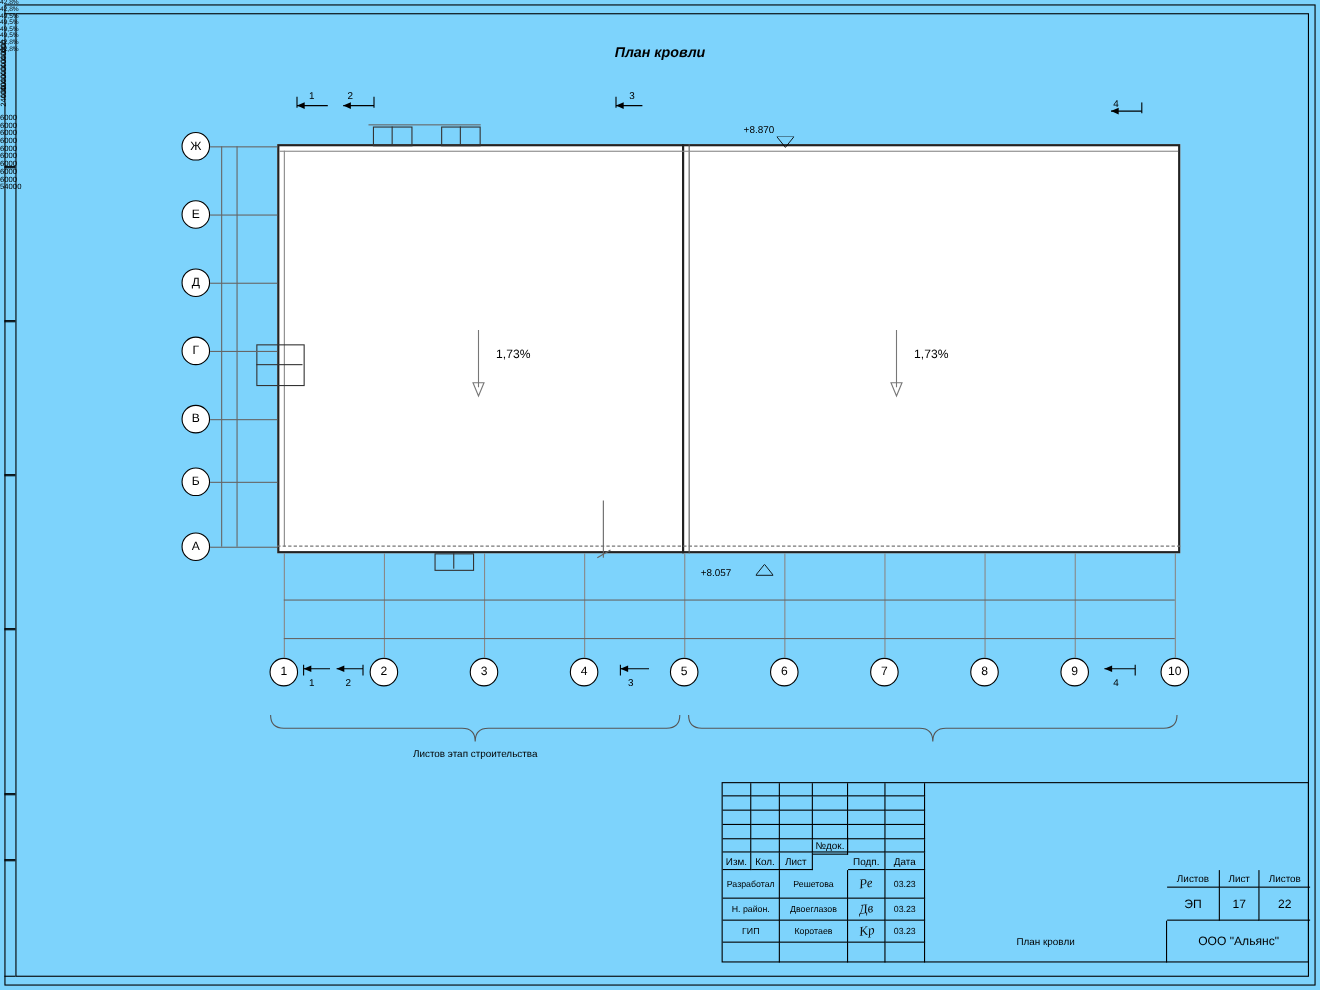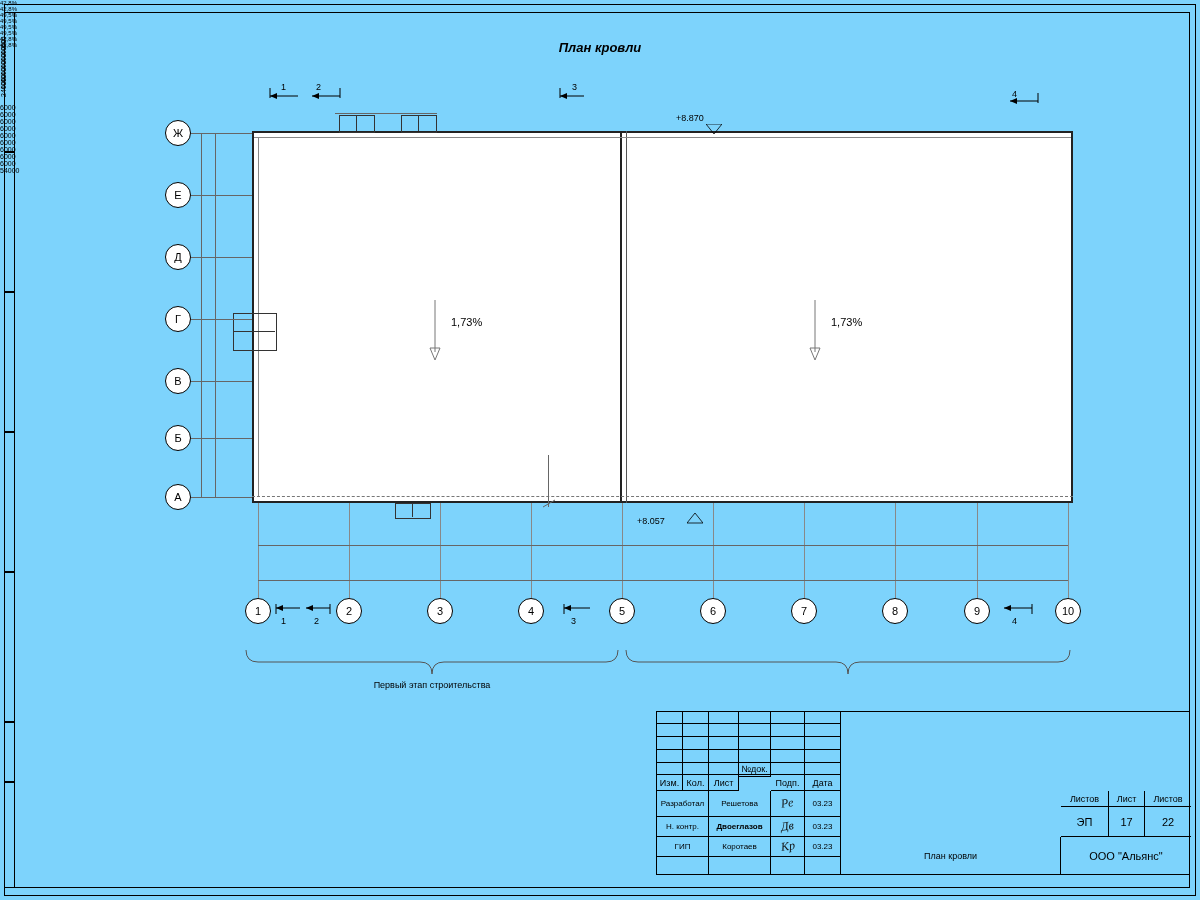--- a/index.html
+++ b/index.html
@@ -335,21 +335,21 @@
   <svg style="position:absolute; left:1000px; top:604px;" width="36" height="14">
     <line x1="32" y1="0" x2="32" y2="10" stroke="#000" stroke-width="1"></line>
     <line x1="4" y1="4" x2="32" y2="4" stroke="#000" stroke-width="1"></line>
     <polygon points="4,4 11,1 11,7" fill="#000"></polygon>
   </svg>
   <div class="sec-num" style="left:1012px; top:616px;">4</div>
 
   <svg style="position:absolute; left:244px; top:648px;" width="376" height="28">
     <path d="M2 2 Q2 14 14 14 L176 14 Q188 14 188 26 Q188 14 200 14 L362 14 Q374 14 374 2" fill="none" stroke="#555" stroke-width="1"></path>
   </svg>
-  <div class="stage-text" style="left:244px; top:680px; width:376px;">Первый этап строительства</div>
+  <div class="stage-text" style="left:244px; top:680px; width:376px;">Листов этап строительства</div>
 
   <svg style="position:absolute; left:624px; top:648px;" width="448" height="28">
     <path d="M2 2 Q2 14 14 14 L212 14 Q224 14 224 26 Q224 14 236 14 L434 14 Q446 14 446 2" fill="none" stroke="#555" stroke-width="1"></path>
   </svg>
 
   <div id="stamp">
 
     <div class="cell br bb" style="left:0; top:0; width:26px; height:12px;"></div>
     <div class="cell br bb" style="left:26px; top:0; width:26px; height:12px;"></div>
     <div class="cell br bb" style="left:52px; top:0; width:30px; height:12px;"></div>
@@ -392,22 +392,22 @@
     <div class="cell br bb" style="left:114px; top:63px; width:34px; height:16px; font-size:9px;">Подп.</div>
     <div class="cell br bb" style="left:148px; top:63px; width:36px; height:16px; font-size:9px;">Дата</div>
 
     <div class="cell br bb" style="left:0; top:79px; width:52px; height:26px; font-size:8px;">Разработал</div>
     <div class="cell br bb" style="left:52px; top:79px; width:62px; height:26px; font-size:8px;">Решетова</div>
     <div class="cell br bb" style="left:114px; top:79px; width:34px; height:26px;">
         <span class="sig">Ре</span>
       </div>
     <div class="cell br bb" style="left:148px; top:79px; width:36px; height:26px; font-size:8px;">03.23</div>
 
-    <div class="cell br bb" style="left:0; top:105px; width:52px; height:20px; font-size:8px;">Н. контр.</div>
-    <div class="cell br bb" style="left:52px; top:105px; width:62px; height:20px; font-size:8px;font-weight:bold;">Двоеглазов</div>
+    <div class="cell br bb" style="left:0; top:105px; width:52px; height:20px; font-size:8px;">Н. район.</div>
+    <div class="cell br bb" style="left:52px; top:105px; width:62px; height:20px; font-size:8px;">Двоеглазов</div>
     <div class="cell br bb" style="left:114px; top:105px; width:34px; height:20px;">
         <span class="sig">Дв</span>
       </div>
     <div class="cell br bb" style="left:148px; top:105px; width:36px; height:20px; font-size:8px;">03.23</div>
 
     <div class="cell br bb" style="left:0; top:125px; width:52px; height:20px; font-size:8px;">ГИП</div>
     <div class="cell br bb" style="left:52px; top:125px; width:62px; height:20px; font-size:8px;">Коротаев</div>
     <div class="cell br bb" style="left:114px; top:125px; width:34px; height:20px;">
         <span class="sig">Кр</span>
       </div>

